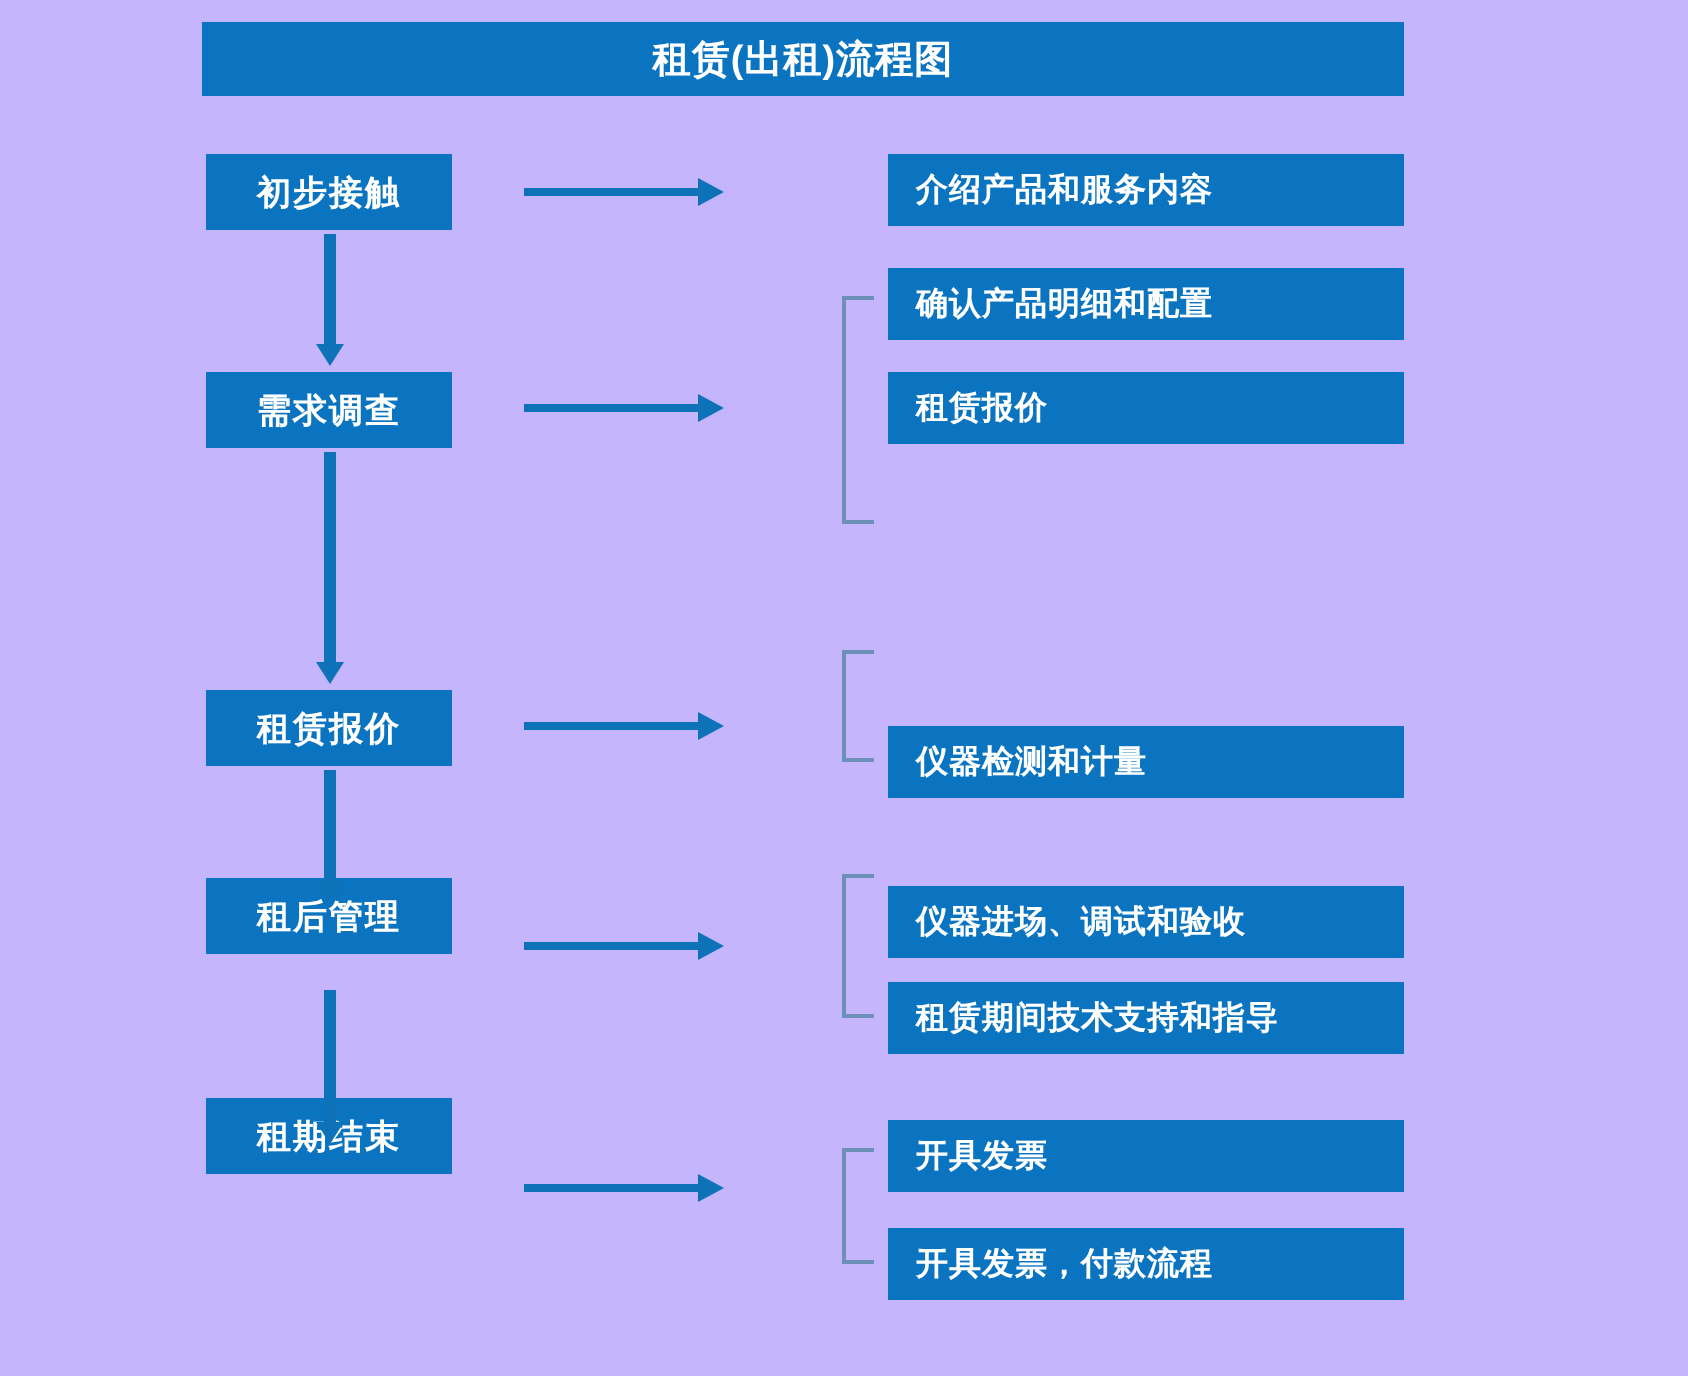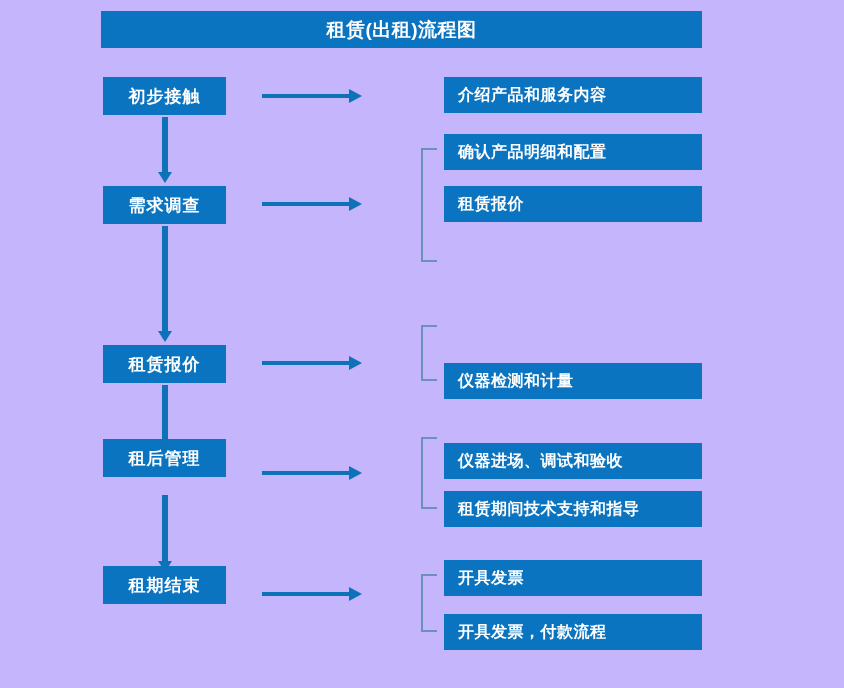--- a/index.html
+++ b/index.html
@@ -131,21 +131,21 @@
 <body>
 
 <div id="canvas">
 
   <div class="title-bar">租赁(出租)流程图</div>
 
   <div class="stage-box" style="top:77px">初步接触</div>
   <div class="stage-box" style="top:186px">需求调查</div>
   <div class="stage-box" style="top:345px">租赁报价</div>
   <div class="stage-box" style="top:439px">租后管理</div>
-  <div class="stage-box" style="top:566px">租期结束</div>
+  <div class="stage-box" style="top:549px">租期结束</div>
 
   <div class="v-arrow" style="top:117px;height:66px">
     <div class="shaft" style="height:55px"></div>
     <div class="head"></div>
   </div>
   <div class="v-arrow" style="top:226px;height:116px">
     <div class="shaft" style="height:105px"></div>
     <div class="head"></div>
   </div>
   <div class="v-arrow" style="top:385px;height:67px">

